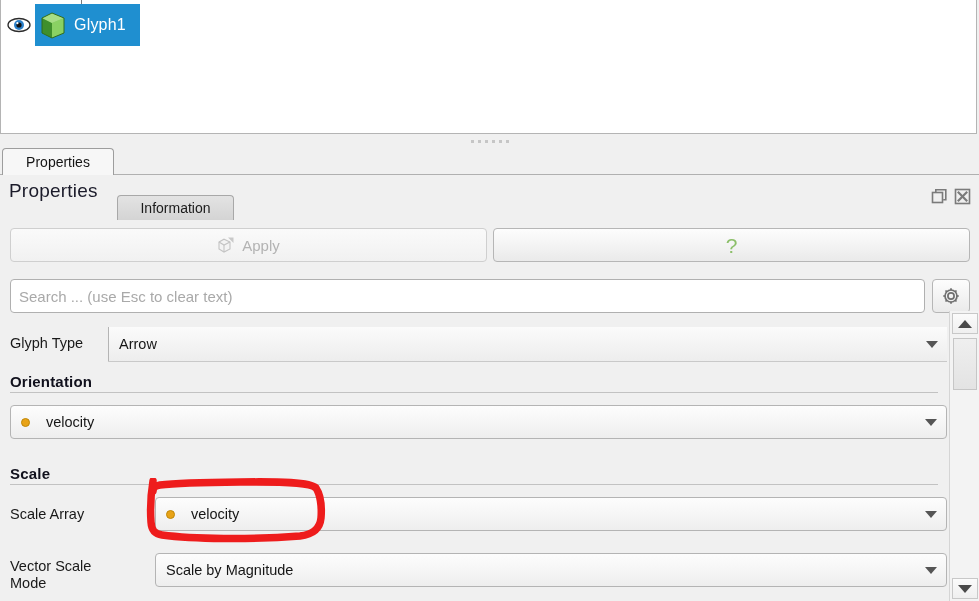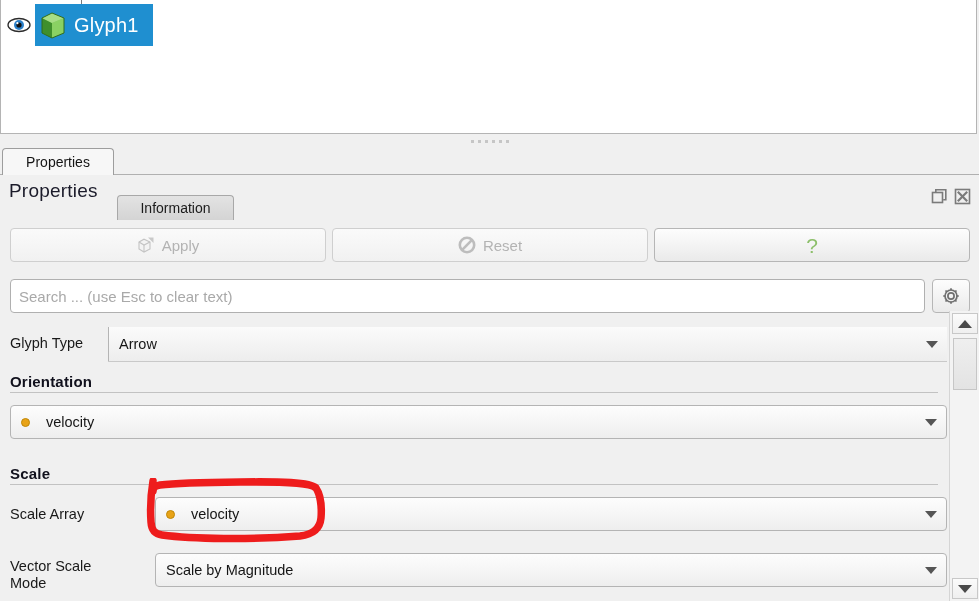--- a/index.html
+++ b/index.html
@@ -67,21 +67,21 @@
   }
   .cube-icon {
     width: 26px;
     height: 28px;
     display: block;
     margin-right: 8px;
     flex: 0 0 auto;
   }
   .pipe-label {
     color: #ffffff;
-    font-size: 20px;
+    font-size: 16px;
     letter-spacing: 0.2px;
     white-space: nowrap;
   }
 
   
   .splitter {
     position: absolute;
     left: 0;
     top: 134px;
     width: 979px;
@@ -473,27 +473,20 @@
     <div class="action-row">
       <div class="abtn disabled">
         <svg width="18" height="18" viewBox="0 0 18 18">
           <polygon points="2,6 7,3.2 13,6 13,13 7,16 2,13" fill="#f3f3f3" stroke="#c3c3c3" stroke-width="1.1"></polygon>
           <polyline points="2,6 7,9 13,6" fill="none" stroke="#c3c3c3" stroke-width="1.1"></polyline>
           <line x1="7" y1="9" x2="7" y2="16" stroke="#c3c3c3" stroke-width="1.1"></line>
           <polygon points="11,1.5 16.5,1.5 16.5,7" fill="#c9c9c9"></polygon>
         </svg>
         <span>Apply</span>
       </div>
-      <div class="abtn disabled">
-        <svg width="18" height="18" viewBox="0 0 18 18">
-          <circle cx="9" cy="9" r="7.2" fill="none" stroke="#bdbdbd" stroke-width="2.6"></circle>
-          <line x1="4.2" y1="13.8" x2="13.8" y2="4.2" stroke="#bdbdbd" stroke-width="2.6"></line>
-        </svg>
-        <span>Reset</span>
-      </div>
       <div class="abtn">
         <span style="color:#8cbf6a;font-size:21px;line-height:21px;">?</span>
       </div>
     </div>
 
     <div class="search-row">
       <input class="search-input" type="text" placeholder="Search ... (use Esc to clear text)" style="">
       <div class="gear-btn">
         <svg width="20" height="20" viewBox="0 0 20 20">
           <g fill="none" stroke="#707070" stroke-width="1.7">

